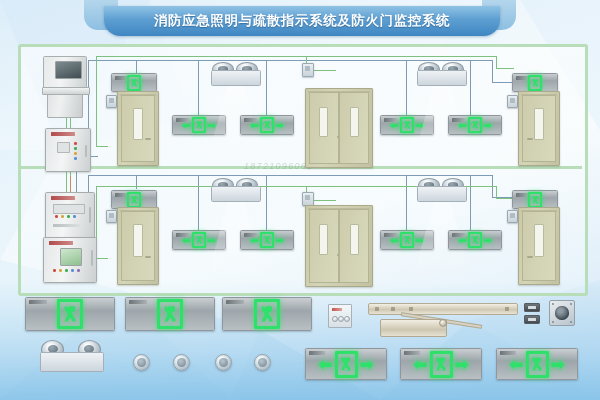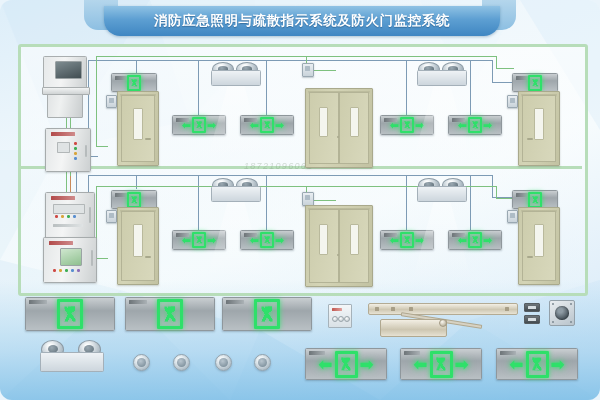--- a/index.html
+++ b/index.html
@@ -1,21 +1,21 @@
 <!DOCTYPE html>
 <html><head>
 <meta charset="utf-8">
 <style>
   html,body{margin:0;padding:0;}
   body{
     width:600px;height:400px;overflow:hidden;position:relative;
     font-family:"Liberation Sans","DejaVu Sans",sans-serif;
     background:#eaf4fb;
   }
-  #stage{position:absolute;inset:0;width:600px;height:400px;overflow:hidden;border-radius:12px;}
+  #stage{position:absolute;inset:0;width:600px;height:400px;overflow:hidden;}
 
   
   .bg-base{position:absolute;inset:0;
     background:linear-gradient(160deg,#ddeef9 0%,#eff7fc 28%,#f6fbfd 55%,#e3f0fa 78%,#cfe6f7 100%);}
   .poly{position:absolute;opacity:.55;}
   .bg-bottom{position:absolute;left:0;right:0;bottom:0;height:120px;
     background:linear-gradient(180deg,rgba(183,219,241,0) 0%,rgba(150,203,236,.55) 60%,rgba(116,186,229,.75) 100%);}
 
   
   .banner{position:absolute;left:104px;top:6px;width:396px;height:30px;

